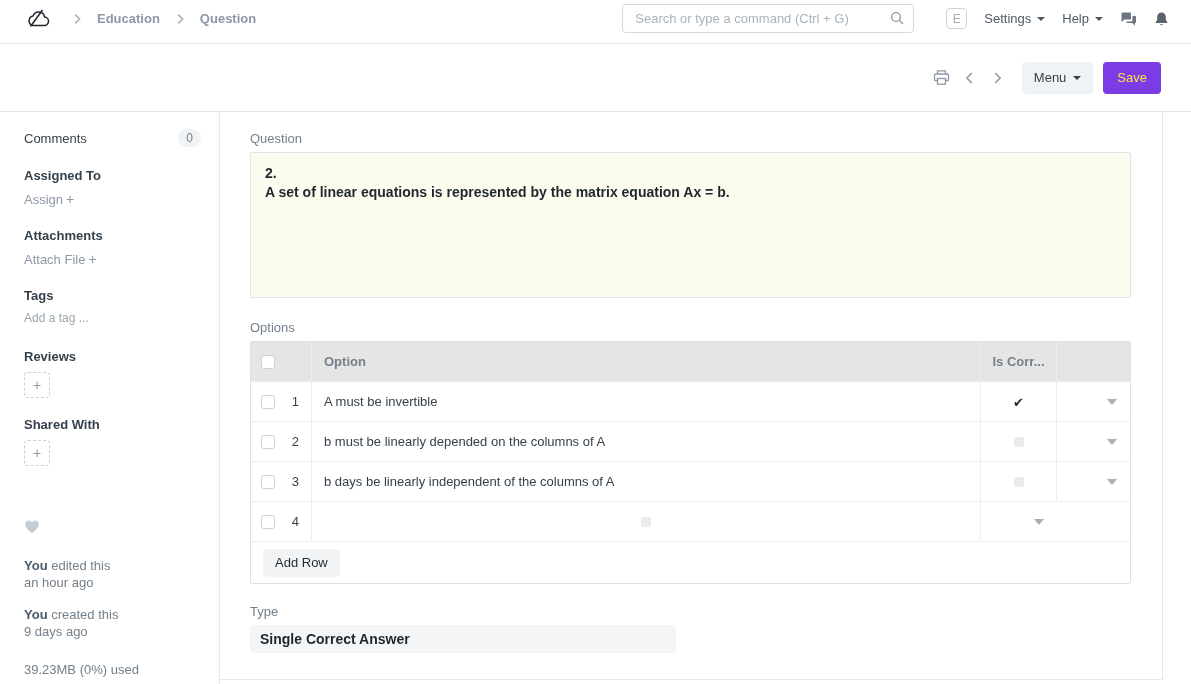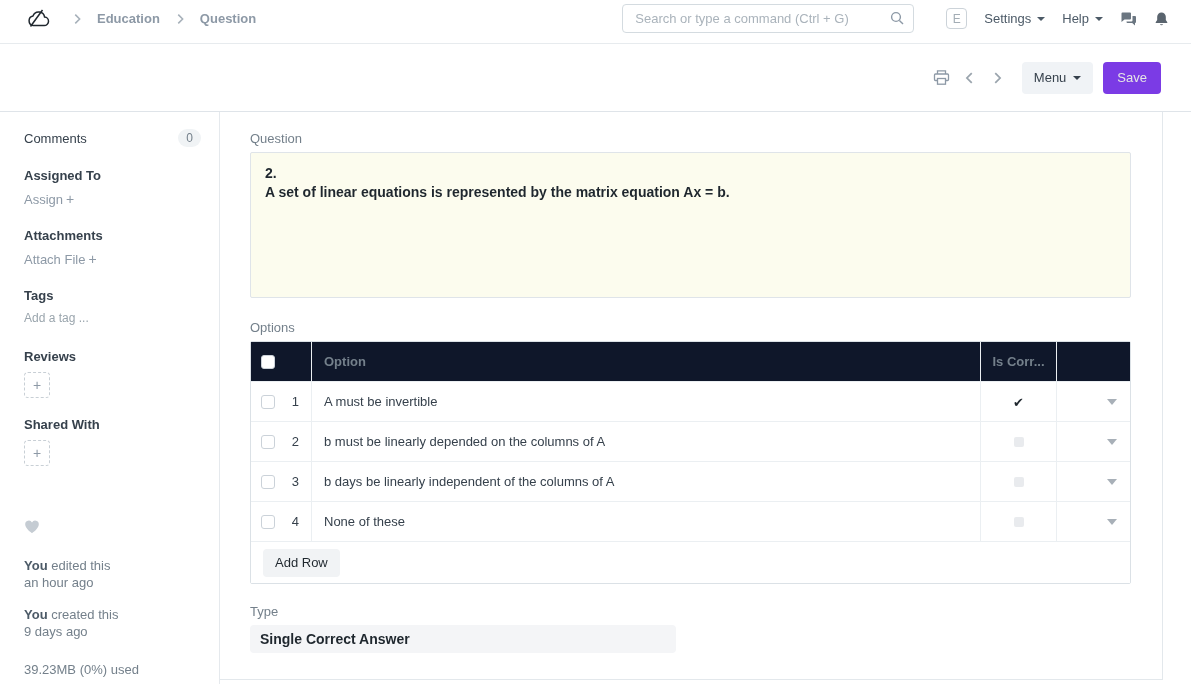--- a/index.html
+++ b/index.html
@@ -33,21 +33,21 @@
   
   .title-bar { height:68px; display:flex; align-items:center; padding:0 30px 0 25px;
                border-bottom:1px solid var(--line); }
   .page-title { font-size:24px; font-weight:600; color:var(--dark); letter-spacing:.2px; }
   .title-actions { margin-left:auto; display:flex; align-items:center; gap:13px; }
   .icon-btn { display:flex; align-items:center; cursor:pointer; }
   .btn { height:32px; border:none; border-radius:4px; font-size:13px; cursor:pointer;
          font-family:inherit; display:flex; align-items:center; }
   .btn-default { background:#f0f3f6; color:var(--dark); padding:6px 12px; gap:7px; margin-left:5px; }
   .btn-default .caret { border-top-color:var(--dark); }
-  .btn-primary { background:var(--primary); color:#e5e5e5; padding:4px 14px; margin-left:-3px; }
+  .btn-primary { background:var(--primary); color:#fde047; padding:4px 14px; margin-left:-3px; }
 
   
   .body-wrap { display:flex; height:572px; }
   .sidebar { width:220px; border-right:1px solid #e5e9ed; padding:17px 18px 0 24px; flex:none; }
   .sb-comments { display:flex; align-items:center; justify-content:space-between;
                  cursor:pointer; }
   .sb-comments-label { font-size:13px; color:var(--dark); }
   .badge { background:#f0f3f5; color:var(--label); font-size:12px; border-radius:10px;
            padding:2px 8px; }
   .sb-head { font-size:13px; font-weight:600; color:var(--dark); }
@@ -68,21 +68,21 @@
   .main { width:943px; height:568px; border-right:1px solid #e3e8ec;
           border-bottom:1px solid #e3e8ec; padding:19px 31px 0 30px; flex:none; }
   .field-label { font-size:13px; color:var(--label); line-height:16px; }
   .question-box { margin-top:5px; height:146px; background:#fcfcee; border:1px solid var(--line);
                   border-radius:2px; padding:11px 14px; cursor:text; }
   .question-box .qline { font-size:14px; font-weight:700; color:var(--ink); line-height:19px; }
   .options-label { margin-top:22px; }
 
   .grid { margin-top:5px; border:1px solid #dbe1e6; border-radius:2px; width:100%; }
   .grow { display:grid; grid-template-columns:61px 1fr 76px 73px; align-items:stretch; }
-  .ghead { background:#0f172a; height:40px; border-bottom:1px solid var(--line2); }
+  .ghead { background:#e5e5e5; height:40px; border-bottom:1px solid var(--line2); }
   .trow { height:40px; border-bottom:1px solid var(--line2); background:#fff; }
   .cell { display:flex; align-items:center; }
   .c1 { padding-left:10px; border-right:1px solid var(--line2); }
   .c2 { padding-left:12px; border-right:1px solid var(--line2); font-size:13px; color:var(--dark); }
   .c3 { justify-content:center; border-right:1px solid var(--line2); }
   .c4 { justify-content:flex-end; padding-right:13px; }
   .col-head { font-size:13px; font-weight:600; color:var(--label); }
   .cb { width:14px; height:14px; border:1px solid #cbd2d9; border-radius:3px; background:#fff;
         display:inline-block; cursor:pointer; flex:none; }
   .idx { margin-left:auto; padding-right:12px; font-size:13px; color:var(--dark); }
@@ -298,23 +298,20 @@
         <div class="cell c4">
             <span class="dd-caret"></span>
           </div>
       </div>
 
       <div class="grow trow">
         <div class="cell c1">
           <span class="cb"></span>
           <span class="idx">4</span>
         </div>
-        <div class="cell c2">
-            <span>None of these</span>
-          </div>
         <div class="cell c3">
             <span class="check-state unchecked"></span>
           </div>
         <div class="cell c4">
             <span class="dd-caret"></span>
           </div>
       </div>
 
       <div class="gfoot">
         <button class="add-row-btn">Add Row</button>

